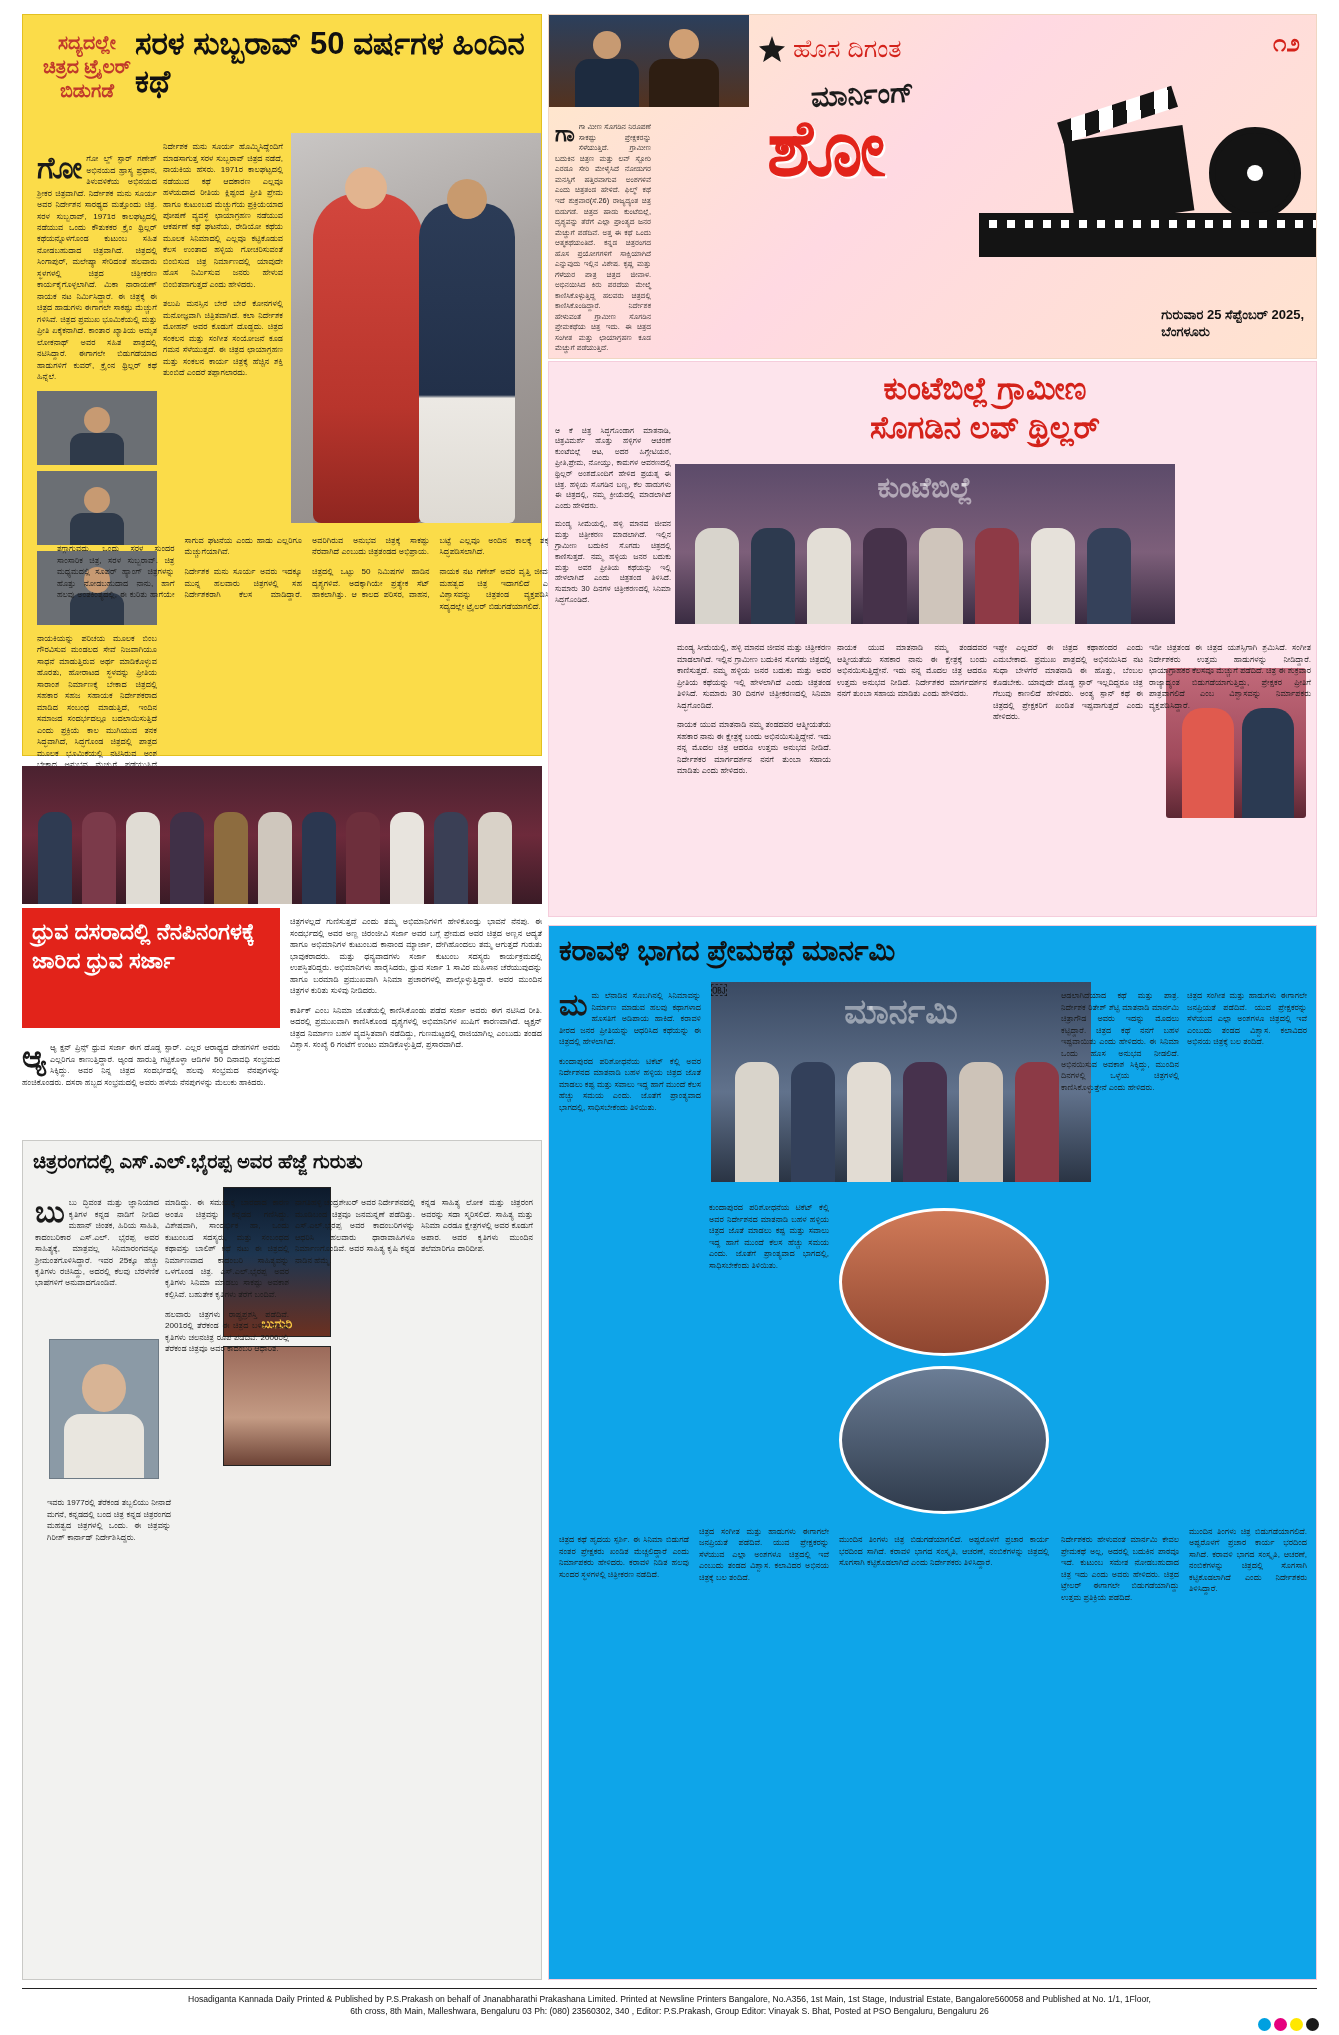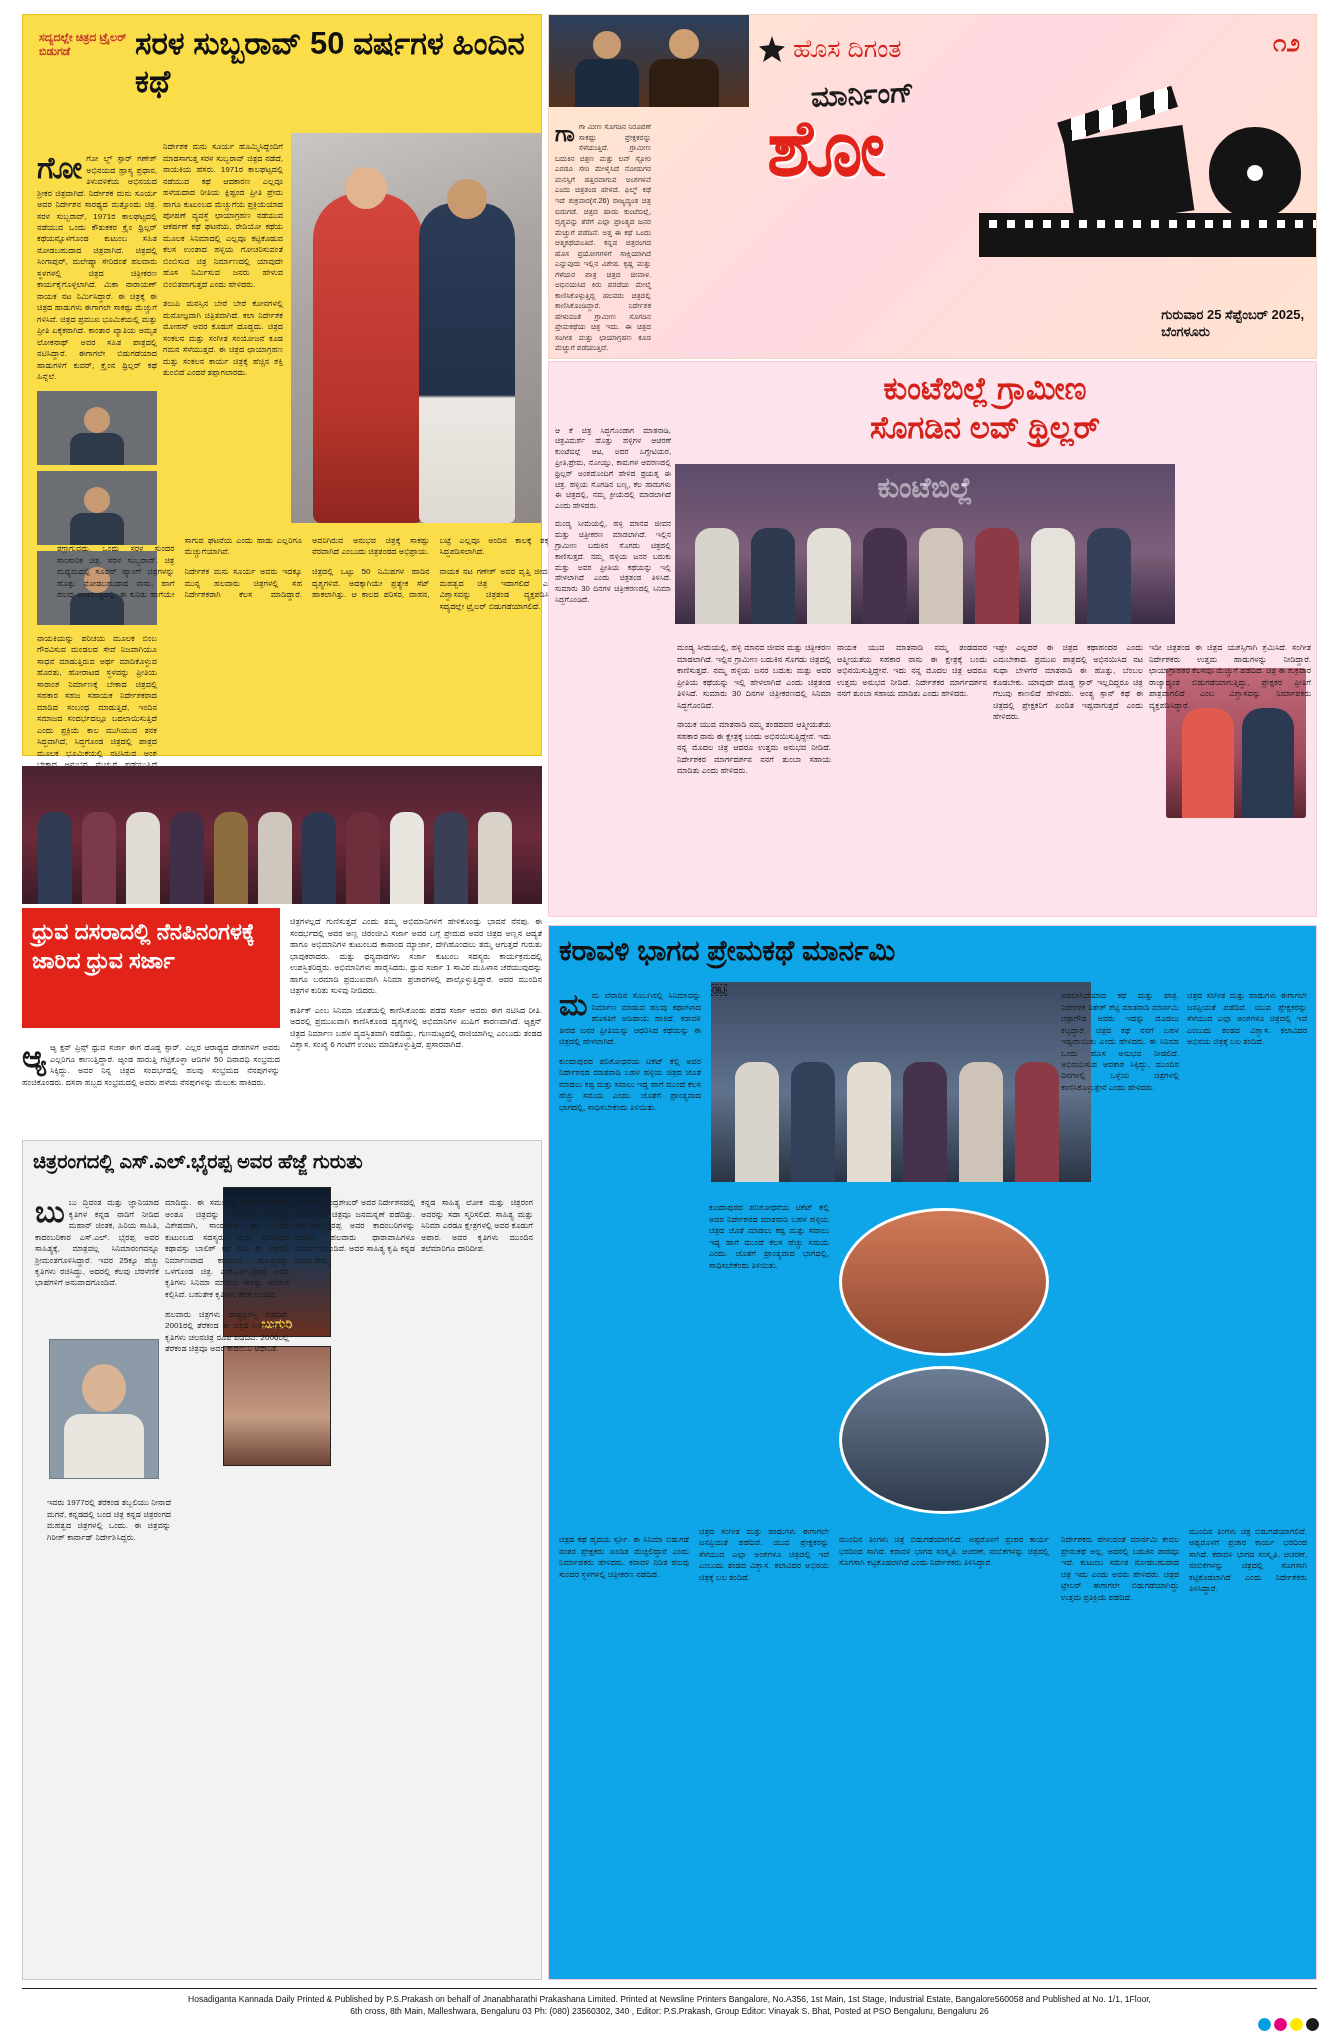--- a/index.html
+++ b/index.html
@@ -23,21 +23,21 @@
   .dropcap { float:left; font-size:30px; line-height:26px; font-weight:bold; padding:2px 4px 0 0; }
 
   
   #left-feature {
     left:22px; top:14px; width:520px; height:742px;
     background:#fbdc49;
     border:1px solid #e3c020;
   }
   #lf-kicker {
     position:absolute; left:16px; top:16px; width:96px;
-    font-size:11px; font-weight:bold; color:#c0392b; line-height:1.25; 
+    font-size:19px; font-weight:bold; color:#c0392b; line-height:1.25; text-align:center;
   }
   #lf-head {
     position:absolute; left:112px; top:10px; width:400px;
     font-size:31px; font-weight:bold; color:#111; line-height:1.22;
   }
   #lf-photo-main {
     position:absolute; left:268px; top:118px; width:250px; height:390px;
     background:linear-gradient(160deg,#c9c6c4 0%,#a9a4a2 40%,#8e8784 100%);
     overflow:hidden;
   }
@@ -429,20 +429,21 @@
     </div>
     <div id="pink-c5">
       <p class="body-text">ಇಡೀ ಚಿತ್ರತಂಡ ಈ ಚಿತ್ರದ ಯಶಸ್ಸಿಗಾಗಿ ಶ್ರಮಿಸಿದೆ. ಸಂಗೀತ ನಿರ್ದೇಶಕರು ಉತ್ತಮ ಹಾಡುಗಳನ್ನು ನೀಡಿದ್ದಾರೆ. ಛಾಯಾಗ್ರಾಹಕರ ಕೆಲಸವೂ ಮೆಚ್ಚುಗೆ ಪಡೆದಿದೆ. ಚಿತ್ರ ಈ ಶುಕ್ರವಾರ ರಾಜ್ಯಾದ್ಯಂತ ಬಿಡುಗಡೆಯಾಗುತ್ತಿದ್ದು, ಪ್ರೇಕ್ಷಕರ ಪ್ರೀತಿಗೆ ಪಾತ್ರವಾಗಲಿದೆ ಎಂಬ ವಿಶ್ವಾಸವನ್ನು ನಿರ್ಮಾಪಕರು ವ್ಯಕ್ತಪಡಿಸಿದ್ದಾರೆ.</p>
     </div>
   </div>
 
   <div id="kar-block">
     <div id="kar-head">ಕರಾವಳಿ ಭಾಗದ ಪ್ರೇಮಕಥೆ ಮಾರ್ನಮಿ</div>
 
     <div id="kar-photo">
+      <div class="banner">ಮಾರ್ನಮಿ</div>
       <span style="position:absolute;left:24px;bottom:0;width:44px;height:120px;border-radius:16px 16px 0 0;background:#d9d4cb"></span>
       <span style="position:absolute;left:80px;bottom:0;width:44px;height:120px;border-radius:16px 16px 0 0;background:#33405a"></span>
       <span style="position:absolute;left:136px;bottom:0;width:44px;height:120px;border-radius:16px 16px 0 0;background:#e2dcd3"></span>
       <span style="position:absolute;left:192px;bottom:0;width:44px;height:120px;border-radius:16px 16px 0 0;background:#47324d"></span>
       <span style="position:absolute;left:248px;bottom:0;width:44px;height:120px;border-radius:16px 16px 0 0;background:#cdc3b8"></span>
       <span style="position:absolute;left:304px;bottom:0;width:44px;height:120px;border-radius:16px 16px 0 0;background:#8c3a46"></span>
 ￼    </div>
 
     <div class="oval-photo" id="kar-oval1"></div>
     <div class="oval-photo" id="kar-oval2"></div>

